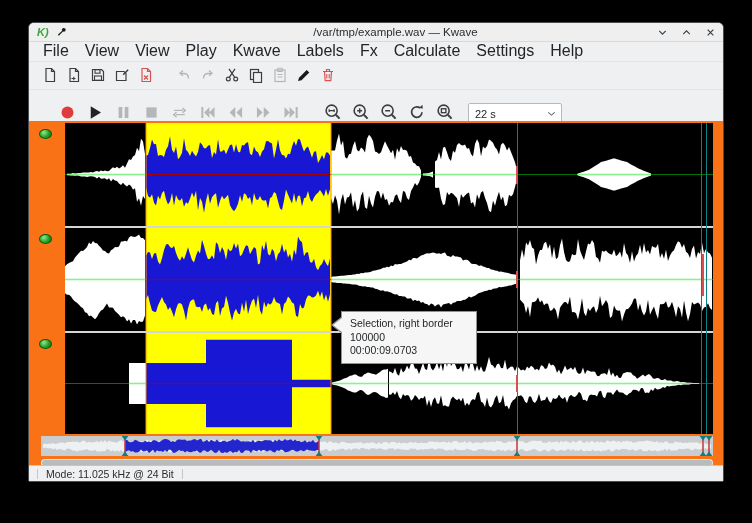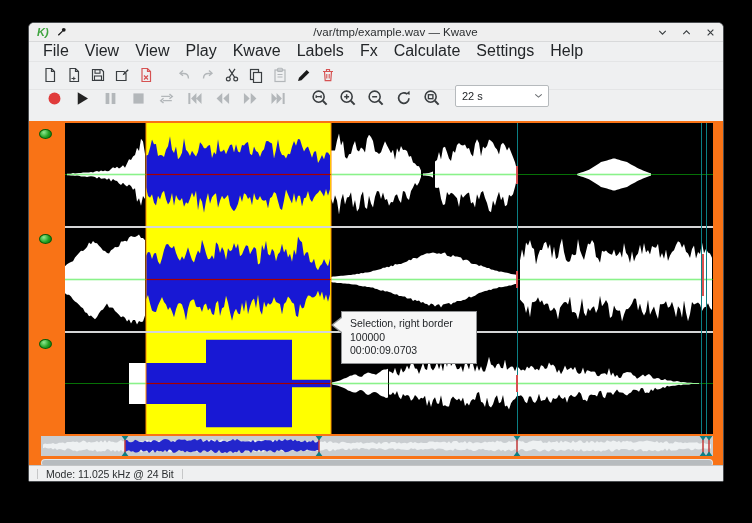--- a/index.html
+++ b/index.html
@@ -12,22 +12,22 @@
   .app-icon{font-size:11px;font-weight:bold;font-style:italic;color:#3fa43f;margin-left:8px;line-height:1;}
   .pin{width:14px;height:14px;margin-left:6px;}
   .title-text{position:absolute;left:0;right:0;text-align:center;font-size:11.5px;color:#2b2e30;padding-left:39px;}
   .win-controls{position:absolute;right:6px;top:0;height:18px;display:flex;align-items:center;gap:10px;}
   .win-btn{width:14px;height:14px;display:flex;align-items:center;justify-content:center;}
   .menubar{position:absolute;left:0;top:18px;right:0;height:20px;display:flex;align-items:center;
            padding-left:6px;font-size:16px;border-bottom:1px solid #e4e5e6;}
   .menu-item{padding:2px 8px;cursor:default;}
   .toolbar1{position:absolute;left:0;top:38px;right:0;height:28px;display:flex;align-items:center;
             padding-left:10px;border-bottom:1px solid #e4e5e6;}
-  .toolbar2{position:absolute;left:0;top:62px;right:0;height:32px;display:flex;align-items:flex-start;
-            padding-left:12px;}
+  .toolbar2{position:absolute;left:0;top:70px;right:0;height:32px;display:flex;align-items:flex-end;
+            padding-left:25px;}
   .tbtn{width:22px;height:22px;display:flex;align-items:center;justify-content:center;margin-right:2px;}
   .tbtn2{width:26px;height:26px;display:flex;align-items:center;justify-content:center;margin-right:2px;}
   .tb-gap{width:14px;}
   .combo{width:86px;height:20px;background:#fff;border:1px solid #b6babd;border-radius:2px;
          display:flex;align-items:center;font-size:11px;padding-left:6px;position:relative;margin-left:8px;}
   .combo .chev{position:absolute;right:3px;top:3px;}
   .main{position:absolute;left:0;top:98px;right:0;height:346px;background:#f97316;}
   .led{position:absolute;width:13px;height:10px;border-radius:50%;
        background:radial-gradient(circle at 35% 30%,#8fe98f,#23a123 55%,#0b6e0b);
        border:1px solid #0a5c0a;box-sizing:border-box;}

